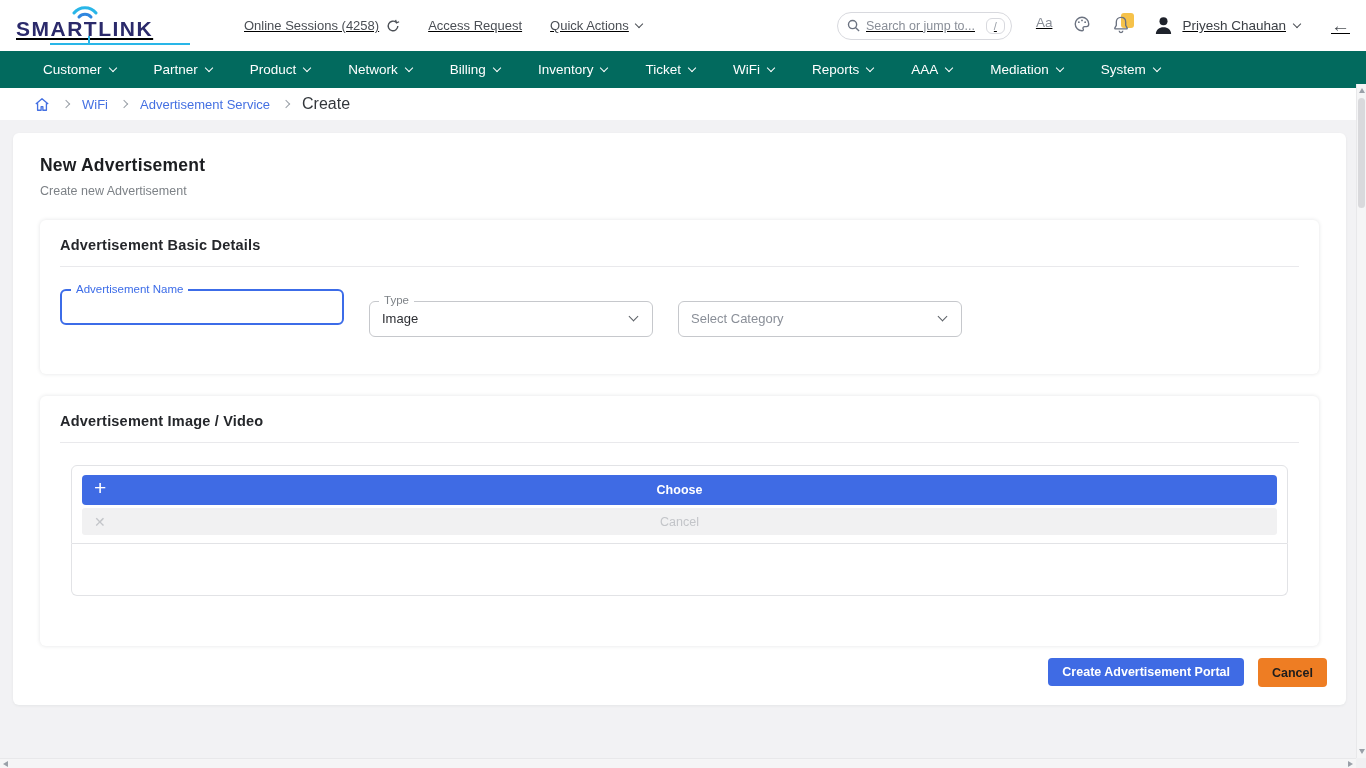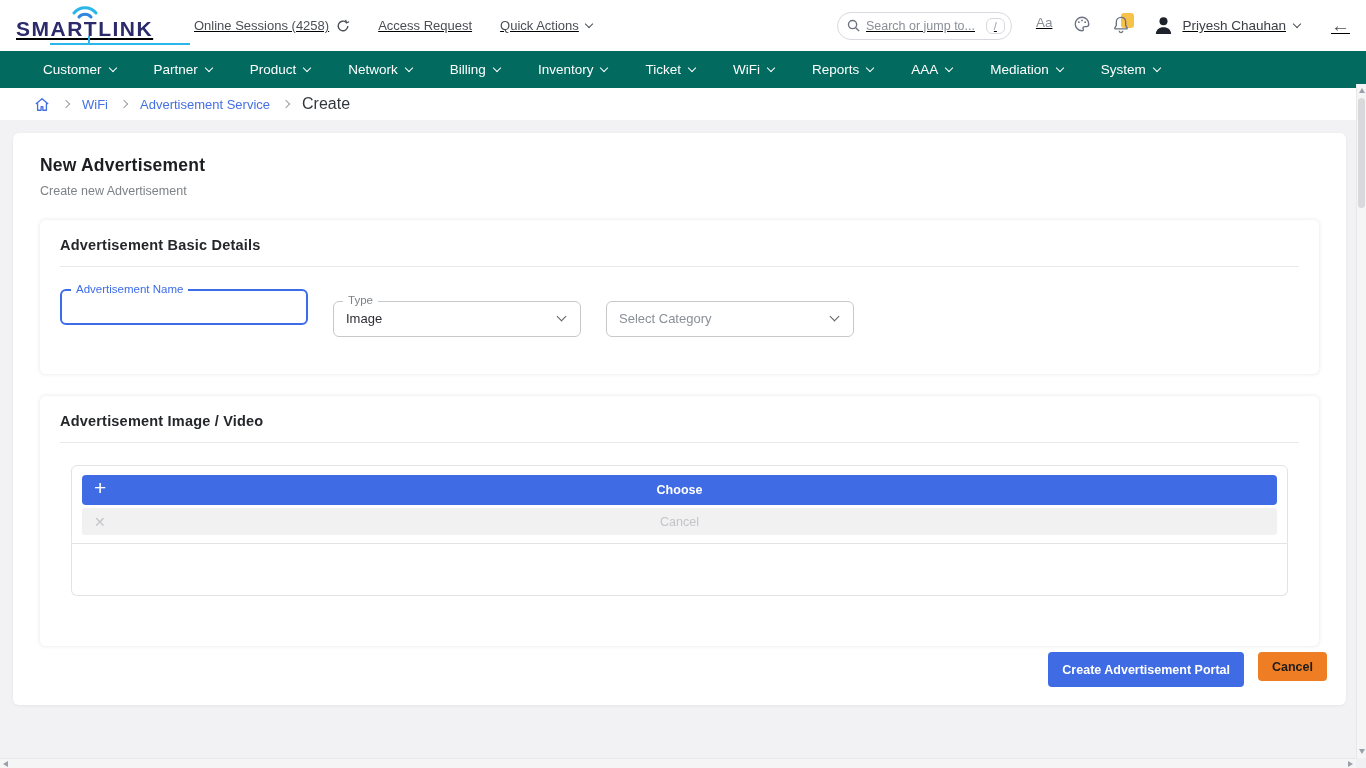--- a/index.html
+++ b/index.html
@@ -7,21 +7,21 @@
     font-family:"Liberation Sans", sans-serif; }
 
   
   .topbar { height:51px; background:#ffffff; display:flex; align-items:center; padding:0 16px; position:relative; z-index:5;text-decoration:underline; }
   .logo-wrap { position:relative; width:178px; height:40px; display:flex; align-items:center; }
   .logo-text { font-size:21px; font-weight:800; letter-spacing:1.5px; color:#2b2a6b; position:relative; top:3px; }
   .logo-wifi { position:absolute; left:56px; top:-2px; }
   .logo-underline { position:absolute; left:34px; bottom:1px; width:140px; height:2px; background:#29b6e8; }
   .logo-underline:before { content:""; position:absolute; left:38px; bottom:0; width:2px; height:9px; background:#29b6e8; }
 
-  .top-left { display:flex; align-items:center; gap:28px; }
+  .top-left { display:flex; align-items:center; gap:28px; margin-left:50px; }
   .top-item { font-size:13px; color:#4b4f55; display:flex; align-items:center; gap:7px; white-space:nowrap; }
 
   .chev { display:inline-block; width:6px; height:6px; border-right:1.5px solid currentColor; border-bottom:1.5px solid currentColor; transform:rotate(45deg); margin-top:-3px; }
   .chev-right { transform:rotate(-45deg); margin-top:0; }
 
   .top-spacer { flex:1; }
   .searchbox { width:175px; height:28px; border:1px solid #d8d9de; border-radius:15px; display:flex; align-items:center; padding:0 6px 0 9px; gap:6px; margin-right:24px; background:#fff; }
   .searchbox input { border:none; outline:none; flex:1; min-width:0; font-size:12.5px; color:#333; font-family:"Liberation Sans",sans-serif; }
   .searchbox input::placeholder { color:#8a8f98; }
   .slash-badge { font-size:11px; color:#9aa0a8; border:1px solid #d8d9de; border-radius:6px; padding:1px 7px; }
@@ -49,21 +49,21 @@
   .main { padding:13px 20px 0 13px; }
   .page-card { background:#ffffff; width:1333px; height:572px; border-radius:6px; box-shadow:0 1px 3px rgba(25,30,40,.06); padding:22px 27px; position:relative; }
   .page-title { font-size:17.5px; font-weight:700; color:#1c1e21; letter-spacing:.2px; }
   .page-subtitle { font-size:12.5px; color:#7d8287; margin-top:8px; }
 
   .section-card { background:#ffffff; border-radius:6px; box-shadow:0 0 4px rgba(25,30,40,.12); padding:17px 20px; margin-top:22px; }
   .section-heading { font-size:14.5px; font-weight:700; color:#25272b; letter-spacing:.2px; }
   .section-hr { border:none; border-top:1px solid #e9e9ec; margin-top:13px; }
 
   .fields-row { display:flex; gap:25px; margin-top:22px; padding-bottom:20px; }
-  .field { position:relative; width:248px; height:36px; border-radius:6px; background:#fff; }
+  .field { position:relative; width:284px; height:36px; border-radius:6px; background:#fff; }
   .field-label { position:absolute; top:-8px; left:9px; background:#fff; padding:0 5px; font-size:11.5px; }
   .field-focused { border:2px solid #3c6ce8; }
   .field-focused .field-label { color:#3c6ce8; font-weight:500; }
   .field-outline { border:1px solid #c6c8cc;margin-top:12px; }
   .field-outline .field-label { color:#7d8287; }
   .field-value { font-size:13px; color:#2c2e33; line-height:34px; padding-left:12px; }
   .field-placeholder { font-size:13px; color:#8a8f98; line-height:34px; padding-left:12px; }
   .field .chev { position:absolute; right:15px; top:14px; width:7px; height:7px; color:#5c6066; }
 
   
@@ -73,21 +73,21 @@
   .choose-btn { height:30px; background:#3f6be4; border-radius:4px; position:relative; display:flex; align-items:center; justify-content:center; cursor:pointer; }
   .choose-btn .plus { position:absolute; left:12px; top:1px; color:#ffffff; font-size:21px; font-weight:300; }
   .choose-label { color:#ffffff; font-size:12.5px; font-weight:700;text-align:center; }
   .cancel-bar { height:27px; margin-top:3px; background:#f1f1f2; border-radius:3px; position:relative; display:flex; align-items:center; justify-content:center; }
   .cancel-bar .xmark { position:absolute; left:12px; color:#c3c5c9; font-size:14px; }
   .cancel-bar-label { color:#c3c5c9; font-size:12.5px; }
   .upload-content { border:1px solid #e2e3e6; border-top:none; border-radius:0 0 6px 6px; height:52px; background:#fff; }
 
   
   .footer-actions { position:absolute; right:19px; bottom:18px; display:flex; gap:14px; }
-  .btn-create { height:35px; background:#3f6be4; color:#ffffff; font-size:12.5px; font-weight:700; border:none; border-radius:4px; padding:0 14px; cursor:pointer; font-family:"Liberation Sans",sans-serif; }
+  .btn-create { height:28px; background:#3f6be4; color:#ffffff; font-size:12.5px; font-weight:700; border:none; border-radius:4px; padding:0 14px; cursor:pointer; font-family:"Liberation Sans",sans-serif; }
   .btn-cancel { height:29px; background:#ee7d23; color:#1d1d1d; font-size:12.5px; font-weight:600; border:none; border-radius:4px; padding:0 14px; cursor:pointer; font-family:"Liberation Sans",sans-serif; }
 
   
   .vscroll { position:fixed; top:84px; right:0; width:10px; bottom:10px; background:#f5f5f6; border-left:1px solid #e8e8ea; }
   .vthumb { position:absolute; top:14px; left:1px; width:7px; height:110px; background:#d9d9dc; border-radius:4px; }
   .arr { position:absolute; left:2px; width:0; height:0; border-left:3px solid transparent; border-right:3px solid transparent; }
   .arr-up { top:4px; border-bottom:5px solid #9aa0a8; }
   .arr-down { bottom:4px; border-top:5px solid #9aa0a8; }
   .hscroll { position:fixed; left:0; right:10px; bottom:0; height:10px; background:#f5f5f6; border-top:1px solid #e8e8ea; }
   .arr-left { position:absolute; left:3px; top:2px; width:0; height:0; border-top:3px solid transparent; border-bottom:3px solid transparent; border-right:5px solid #9aa0a8; }

